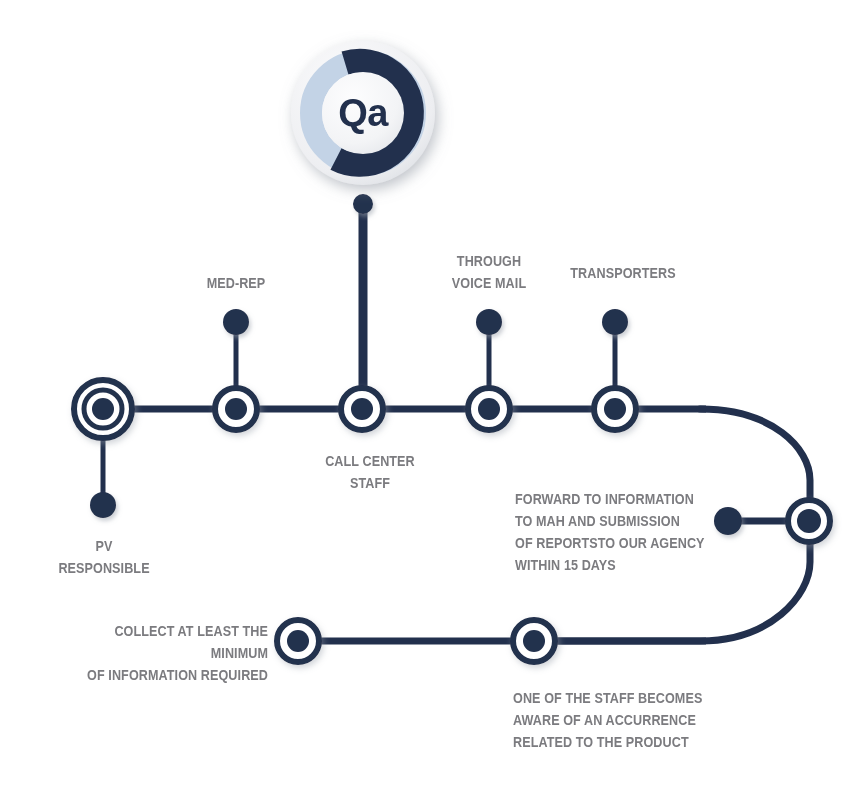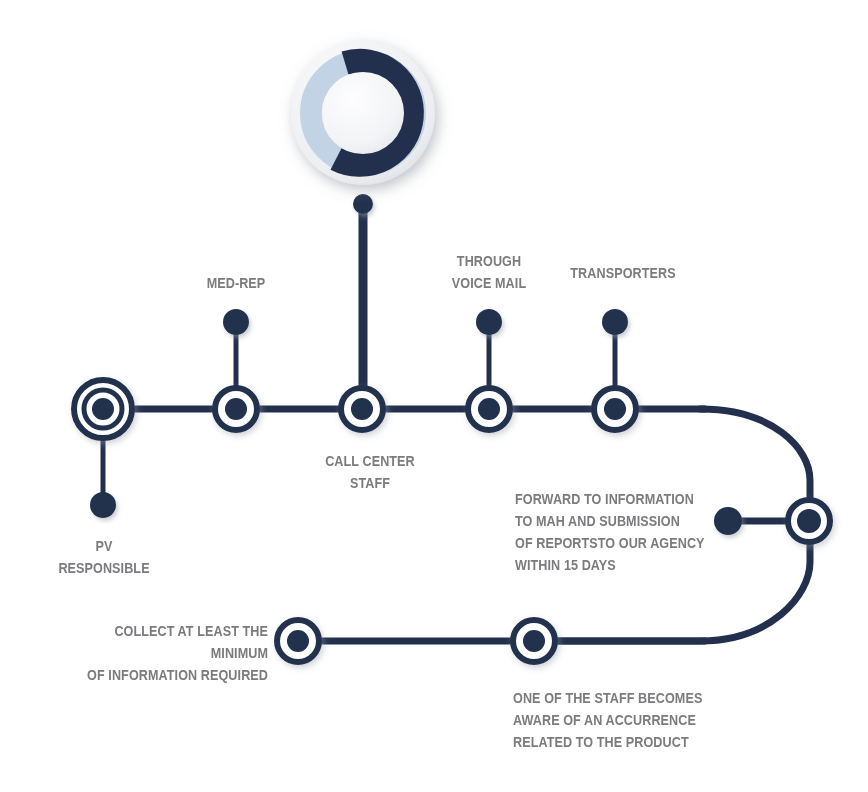--- a/index.html
+++ b/index.html
@@ -162,20 +162,21 @@
       <circle cx="363" cy="113" r="72" fill="url(#logoOuterGrad)" filter="url(#logoshadow)"></circle>
 
       <circle cx="363" cy="113" r="52" fill="none" stroke="#c3d3e6" stroke-width="22"></circle>
 
       <path d="M 345 63 A 52 52 0 1 1 336 159" fill="none" stroke="#22304d" stroke-width="24" stroke-linecap="butt"></path>
 
       <circle cx="363" cy="113" r="41" fill="url(#logoInnerGrad)"></circle>
     </g>
   </svg>
 
+  <div class="logo-text" style="left:313px; top:92px; width:100px;">Qa</div>
 
   <div class="lbl center" style="left:136px; top:272px; width:200px;">MED-REP</div>
 
   <div class="lbl center" style="left:389px; top:250px; width:200px;">THROUGH
 VOICE MAIL</div>
 
   <div class="lbl center" style="left:523px; top:262px; width:200px;">TRANSPORTERS</div>
 
   <div class="lbl center" style="left:270px; top:450px; width:200px;">CALL CENTER
 STAFF</div>

